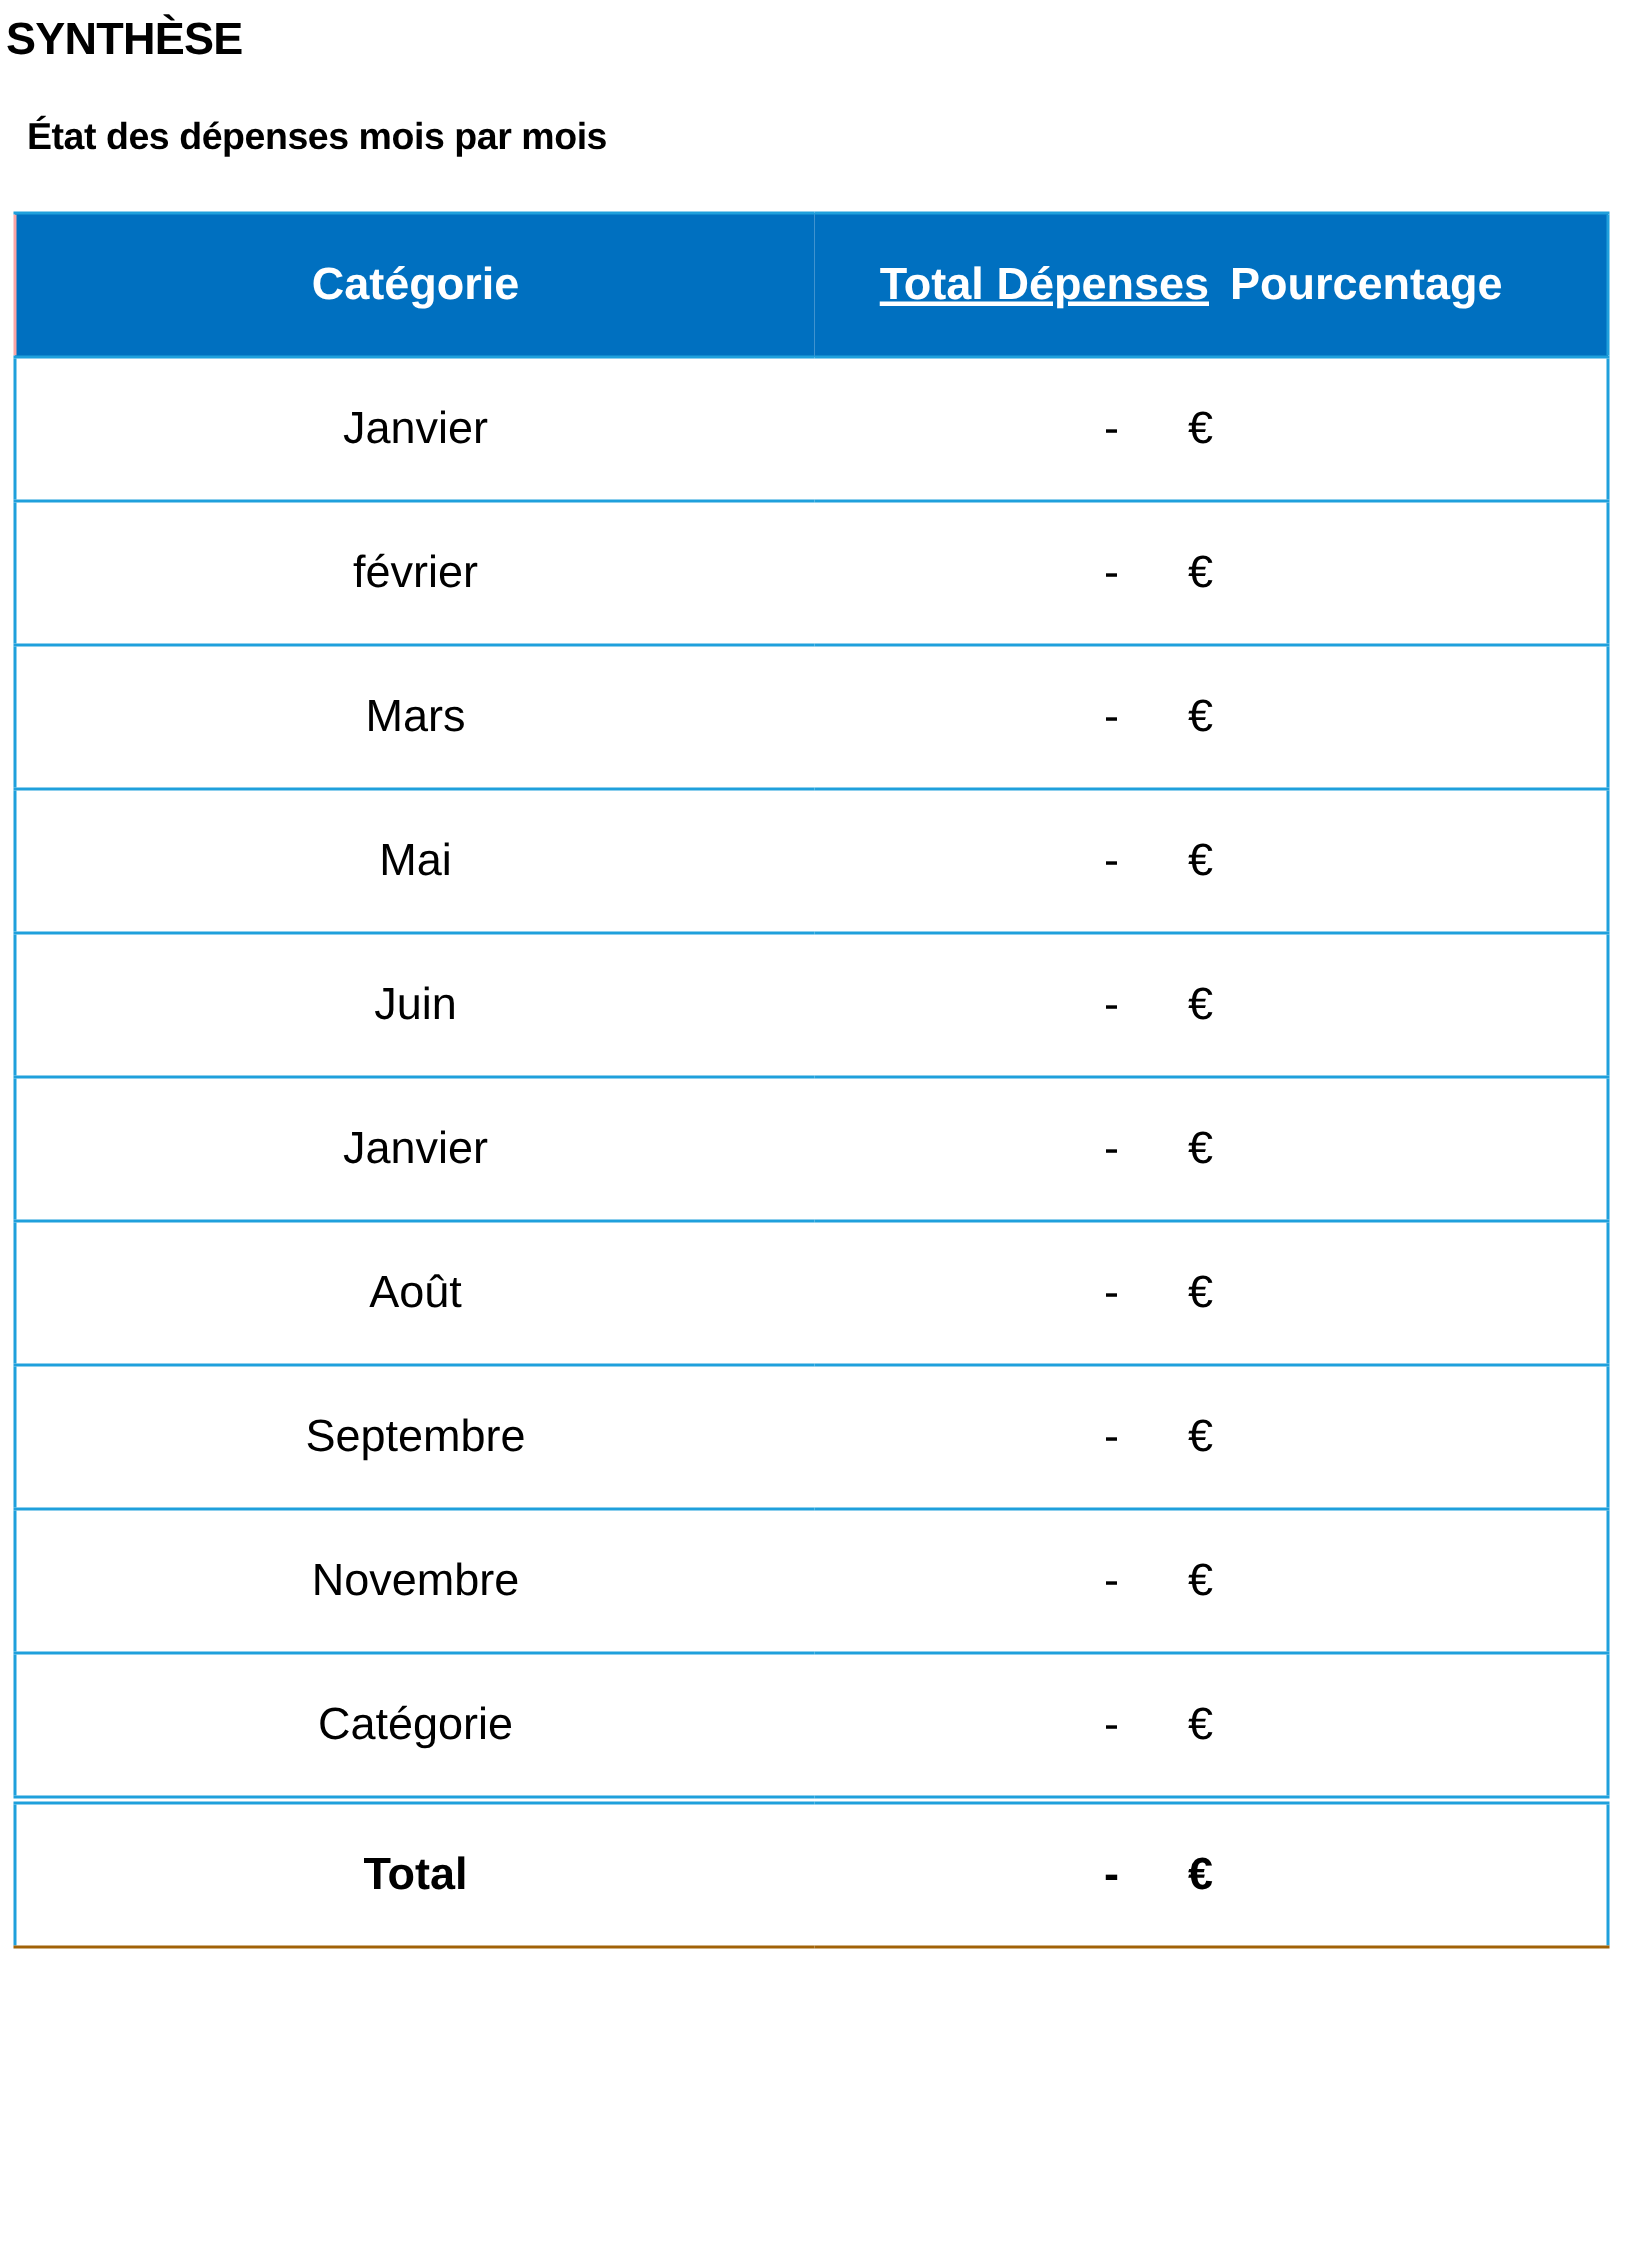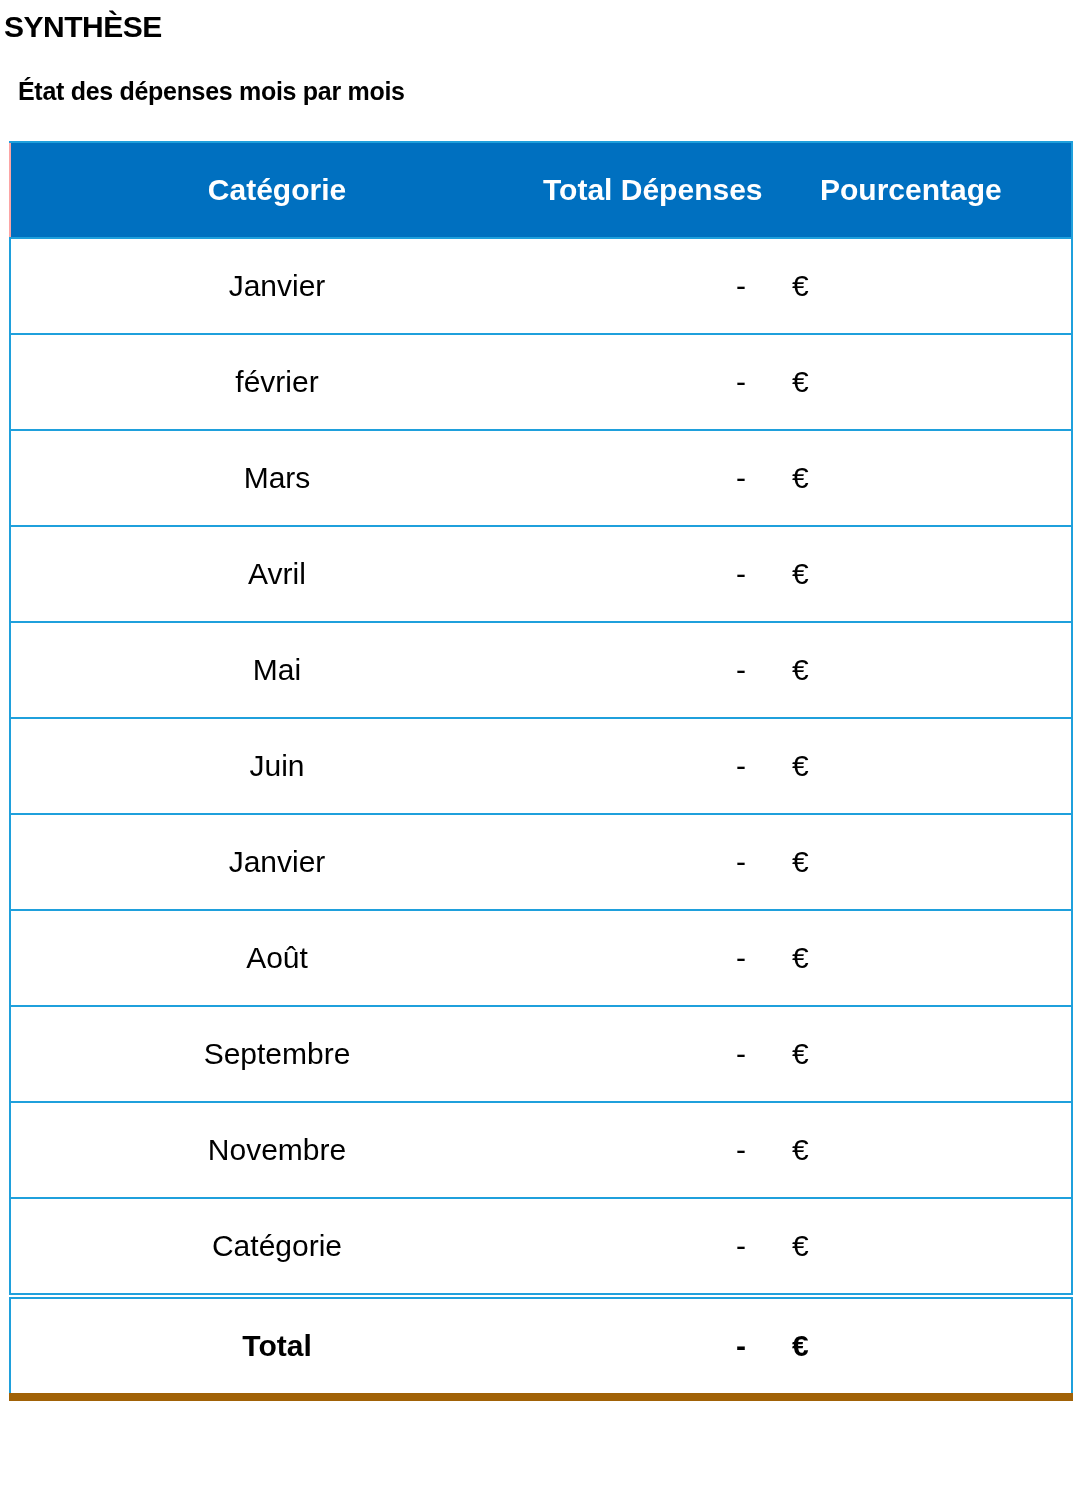--- a/index.html
+++ b/index.html
@@ -3,30 +3,30 @@
 <meta charset="utf-8">
 <style>
   html,body{margin:0;padding:0;background:#fff;}
   body{width:1088px;height:1500px;position:relative;font-family:"Liberation Sans",sans-serif;color:#000;}
   .title{position:absolute;left:4px;top:10px;font-size:30px;font-weight:bold;letter-spacing:-0.5px;}
   .subtitle{position:absolute;left:18px;top:77px;font-size:25px;font-weight:bold;letter-spacing:-0.3px;}
   table{position:absolute;left:9px;top:141px;width:1062px;border-collapse:collapse;table-layout:fixed;}
   col.c1{width:533px;} col.c2{width:277px;} col.c3{width:252px;}
   th{background:#0070C0;color:#fff;font-size:30px;font-weight:bold;height:94px;border-top:2px solid #1FA0DC;padding:0;}
   th.h1{text-align:center;}
-  th.h2{text-align:left;padding-right:14px;}
+  th.h2{text-align:right;padding-right:14px;text-decoration:underline;}
   th.h3{text-align:left;}
   thead tr{border-left:2px solid #fca5a5;border-right:2px solid #1FA0DC;}
   td{height:94px;font-size:30px;padding:0;border-top:2px solid #1FA0DC;margin-left:16px;}
   tbody tr{border-left:2px solid #1FA0DC;border-right:2px solid #1FA0DC;}
   td.cat{text-align:center;}
   td.amt{position:relative;}
   .dash{position:absolute;left:193px;top:50%;transform:translateY(-50%);}
   .cur{position:absolute;left:249px;top:50%;transform:translateY(-50%);}
-  tr.total td{border-top:6px double #1FA0DC;border-bottom:8px solid #a16207;font-weight:bold;}
+  tr.total td{border-top:6px double #1FA0DC;border-bottom:2px solid #a16207;font-weight:bold;}
 </style>
 </head>
 <body>
 
 <div class="title">SYNTHÈSE</div>
 <div class="subtitle">État des dépenses mois par mois</div>
 
 <table>
   <colgroup>
       <col class="c1">
@@ -52,28 +52,20 @@
     <tr>
       <td class="cat">février</td>
       <td class="amt">
           <span class="dash">-</span>
           <span class="cur">€</span>
         </td>
       <td></td>
     </tr>
     <tr>
       <td class="cat">Mars</td>
-      <td class="amt">
-          <span class="dash">-</span>
-          <span class="cur">€</span>
-        </td>
-      <td></td>
-    </tr>
-    <tr>
-      <td class="cat">Avril</td>
       <td class="amt">
           <span class="dash">-</span>
           <span class="cur">€</span>
         </td>
       <td></td>
     </tr>
     <tr>
       <td class="cat">Mai</td>
       <td class="amt">
           <span class="dash">-</span>

